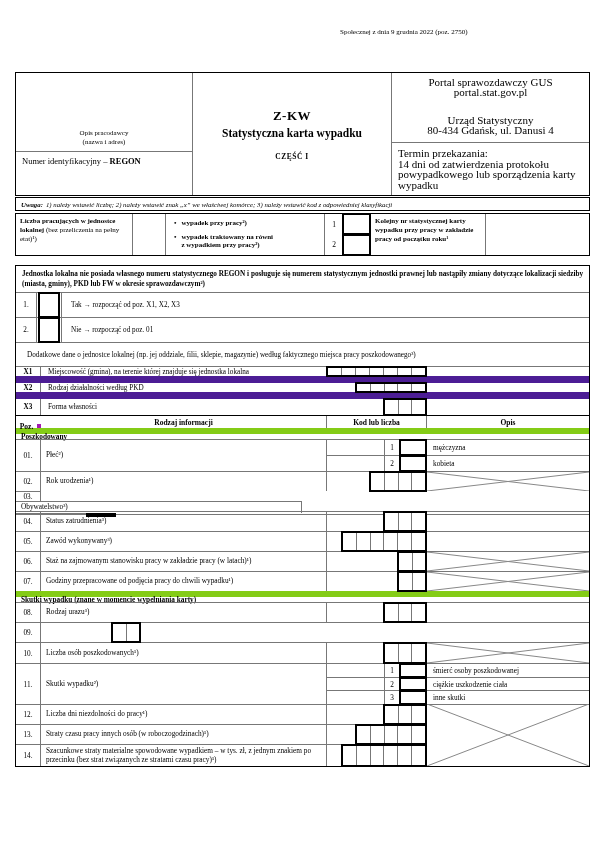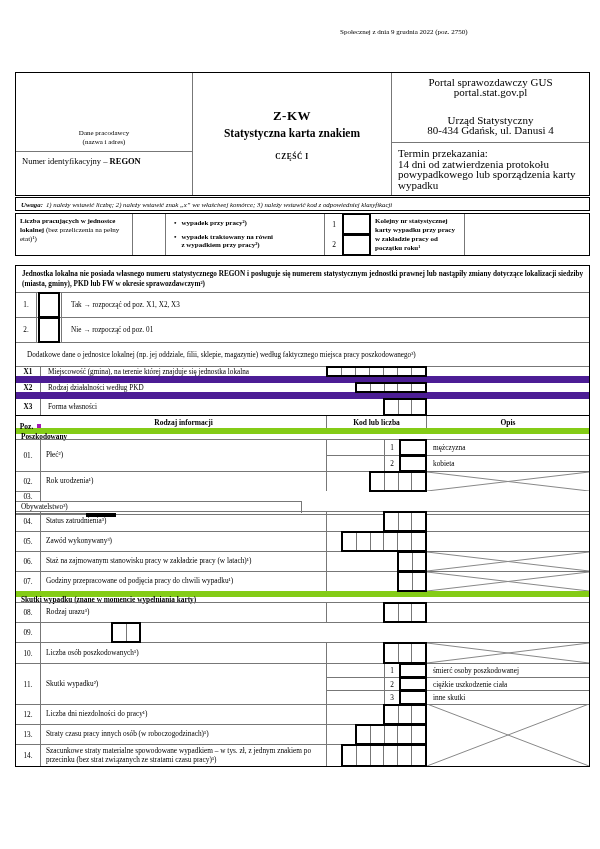--- a/index.html
+++ b/index.html
@@ -32,21 +32,21 @@
   .w-label{width:117px;padding:3px 4px;line-height:9px;border-right:1px solid #777;}
   .w-box{width:33px;border-right:1px solid #777;}
   .w-bullets{width:159px;border-right:1px solid #777;display:flex;flex-direction:column;justify-content:space-around;font-weight:bold;padding:3px 2px 3px 8px;line-height:8.5px;}
   .bullet{display:flex;}
   .bullet::before{content:"•";margin-right:5px;}
   .w-nums{width:18px;display:flex;flex-direction:column;font-size:7.5px;}
   .w-nums > div{flex:1;display:flex;align-items:center;justify-content:center;}
   .w-boxes{width:27px;position:relative;}
   .wbox1{position:absolute;left:-1px;right:-1px;top:-1px;height:54%;border:2px solid #000;background:#fff;}
   .wbox2{position:absolute;left:-1px;right:-1px;bottom:-1px;height:54%;border:2px solid #000;background:#fff;}
-  .w-serial{width:95px;border-left:1px solid #777;border-right:1px solid #777;font-weight:bold;padding:3px 4px;line-height:9px;}
+  .w-serial{width:116px;border-left:1px solid #777;border-right:1px solid #777;font-weight:bold;padding:3px 4px;line-height:9px;}
   .w-last{flex:1;}
 
   
   .local{position:absolute;left:15px;top:265px;width:575px;height:151px;border:1px solid #000;font-size:7.2px;}
   .l-head{height:27px;font-weight:bold;padding:3px 6px;line-height:10px;border-bottom:1px solid #777;text-align:justify;}
   .l-row{height:25px;display:flex;border-bottom:1px solid #777;position:relative;}
   .l-num{width:21px;display:flex;align-items:center;justify-content:center;border-right:1px solid #777;}
   .l-boxcol{width:25px;position:relative;border-right:1px solid #777;}
   .l-box{position:absolute;left:1px;right:1px;top:-1px;bottom:-1px;border:2px solid #000;background:#fff;}
   .l-text{flex:1;display:flex;align-items:center;padding-left:9px;}
@@ -92,28 +92,28 @@
 
 <div class="page">
 
   <div class="annot">
     <div>Społecznej z dnia 9 grudnia 2022 (poz. 2750)</div>
   </div>
 
   <div class="hdr">
     <div class="hdr-col1">
       <div class="hdr-emp">
-        <div>Dane pracodawcy</div>
+        <div>Opis pracodawcy</div>
         <div>(nazwa i adres)</div>
       </div>
       <div class="hdr-regon"><span>Numer identyfikacyjny – </span><b>REGON</b></div>
     </div>
     <div class="hdr-col2">
       <div class="fcode">Z-KW</div>
-      <div class="ftitle">Statystyczna karta znakiem</div>
+      <div class="ftitle">Statystyczna karta wypadku</div>
       <div class="fpart">CZĘŚĆ I</div>
     </div>
     <div class="hdr-col3">
       <div class="hdr-portal">
         <div>
           <div>Portal sprawozdawczy GUS</div>
           <div>portal.stat.gov.pl</div>
         </div>
         <div>
           <div>Urząd Statystyczny</div>

